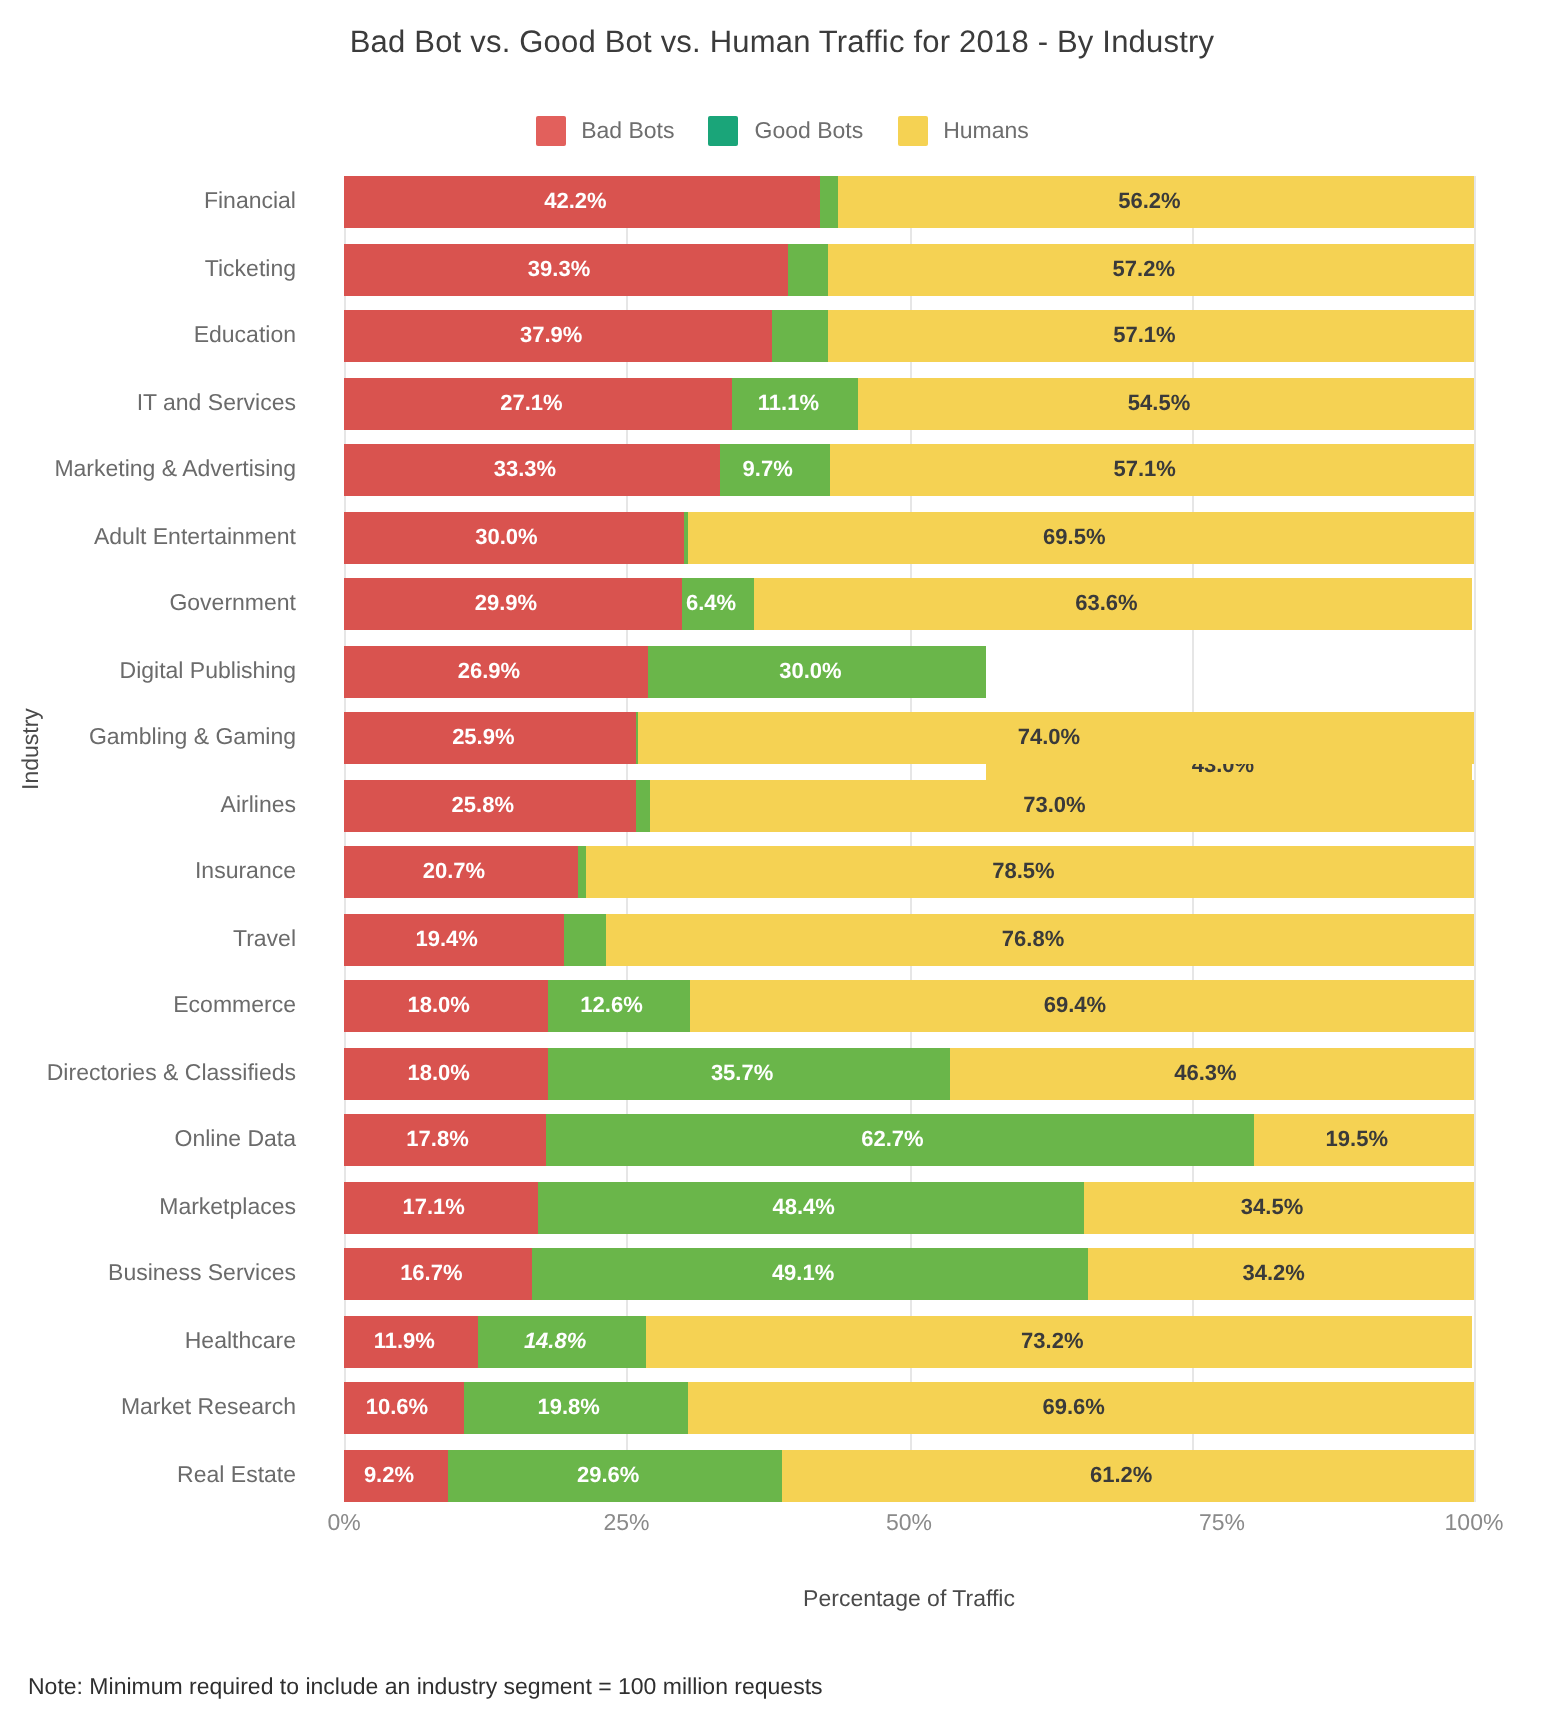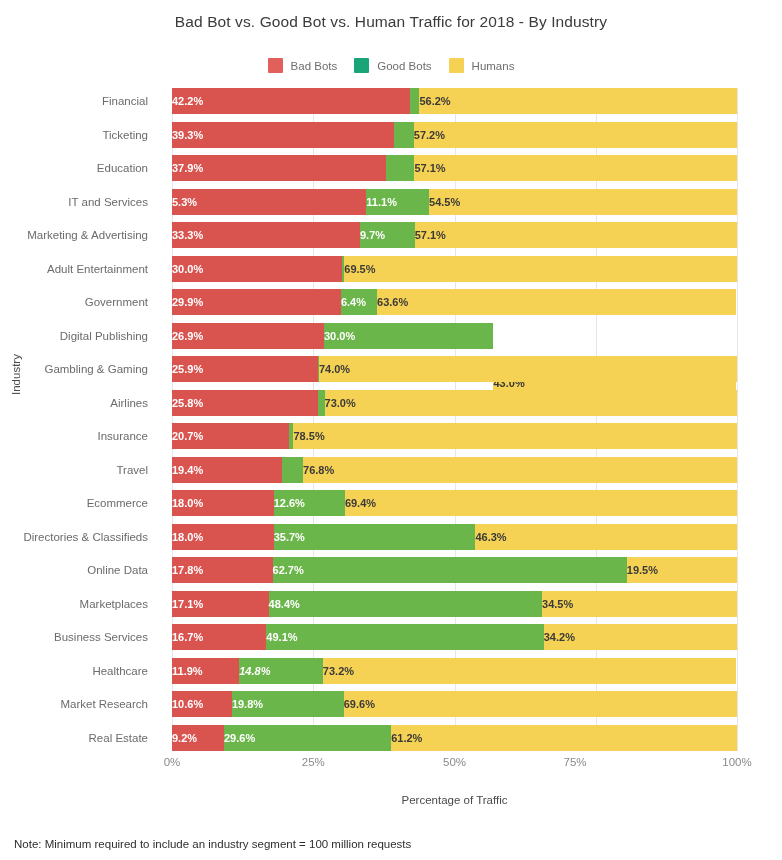--- a/index.html
+++ b/index.html
@@ -101,21 +101,21 @@
     display: flex;
     align-items: stretch;
   }
 
   .seg {
     height: 100%;
     position: relative;
     box-sizing: border-box;
     display: flex;
     align-items: center;
-    justify-content: flex-start;
+    justify-content: center;
     overflow: visible;
   }
   .seg.bad { background: #d9534f; }
   .seg.good { background: #6ab64a; }
   .seg.human { background: #f5d253; }
 
   .seg-label {
     font-size: 11px;
     font-weight: bold;
     white-space: nowrap;
@@ -282,21 +282,21 @@
           </div>
           <div class="seg good" style="width: 28.25px; background: rgb(106, 182, 74);">
             <span class="seg-label outside">5.0%</span>
           </div>
           <div class="seg human" style="width: 322.615px; background: rgb(245, 210, 83);">
             <span class="seg-label">57.1%</span>
           </div>
         </div>
         <div class="row" style="top: 100.579px;">
           <div class="seg bad" style="width: 194.36px; background: rgb(217, 83, 79);">
-            <span class="seg-label">5.3%</span>
+            <span class="seg-label">27.1%</span>
           </div>
           <div class="seg good" style="width: 62.715px; background: rgb(106, 182, 74);">
             <span class="seg-label">11.1%</span>
           </div>
           <div class="seg human" style="width: 307.925px; background: rgb(245, 210, 83);">
             <span class="seg-label">54.5%</span>
           </div>
         </div>
         <div class="row" style="top: 134.105px;">
           <div class="seg bad" style="width: 188.145px; background: rgb(217, 83, 79);">
@@ -474,20 +474,20 @@
             <span class="seg-label">61.2%</span>
           </div>
         </div>
       </div>
   </div>
 
   <div class="x-labels" id="x-labels">
       <div class="x-label" style="left: 0px;">0%</div>
       <div class="x-label" style="left: 141.25px;">25%</div>
       <div class="x-label" style="left: 282.5px;">50%</div>
-      <div class="x-label" style="left: 403px; text-align: right;">75%</div>
+      <div class="x-label" style="left: 439px; text-align: right;">75%</div>
       <div class="x-label" style="left: 565px;">100%</div>
     </div>
 
   <div class="x-axis-title">Percentage of Traffic</div>
 
   <div class="footnote">Note: Minimum required to include an industry segment = 100 million requests</div>
 </div>
 
 </body></html>

